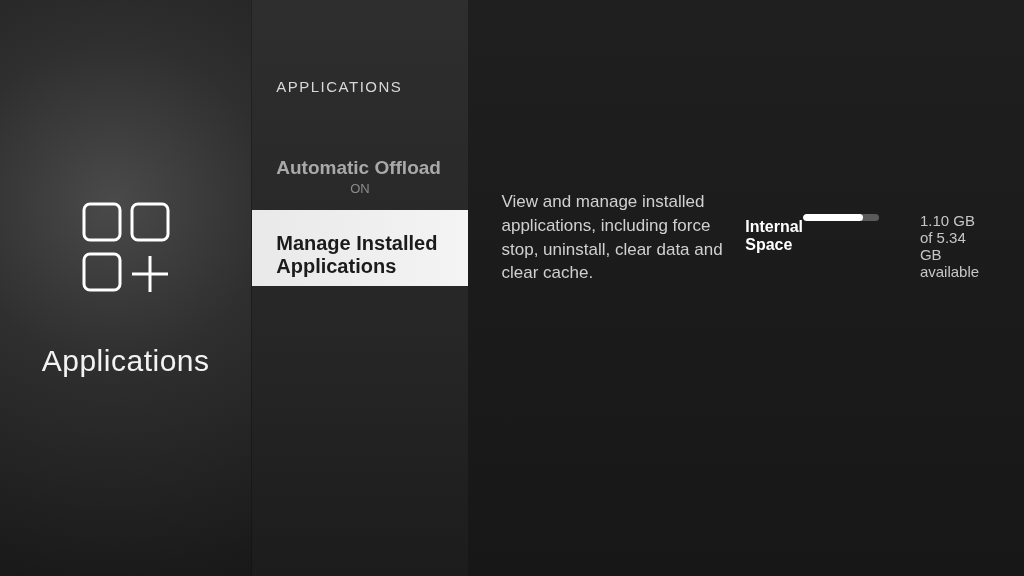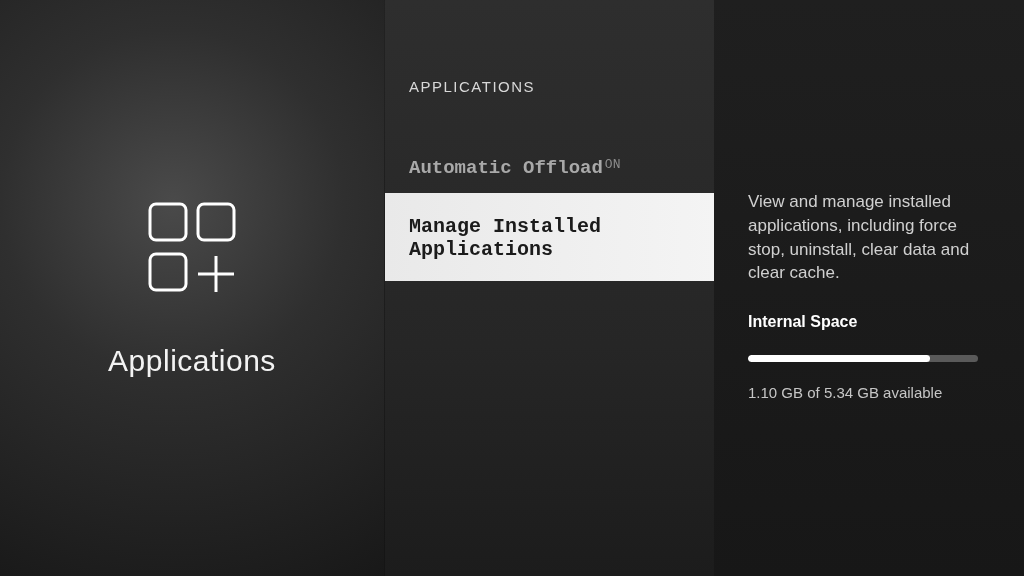--- a/index.html
+++ b/index.html
@@ -43,54 +43,53 @@
     }
     .section-title {
       font-size: 15px;
       letter-spacing: 1.5px;
       color: #d8d8d8;
       padding: 0 24px 48px 24px;
     }
     .menu-item {
       padding: 14px 24px 14px 24px;
       display: flex;
-      flex-direction: row;
+      flex-direction: column;
       gap: 2px;
       cursor: default;
-      font-family: Liberation Mono, monospace;
     }
     .menu-item .primary {
       font-size: 19px;
       font-weight: 600;
       color: #a9a9a9;
     }
     .menu-item .secondary {
       font-size: 13px;
       color: #8c8c8c;
       text-align: center;
     }
     .menu-item.selected {
       background: linear-gradient(90deg, #e9e9e9 0%, #f4f4f4 100%);
       padding-top: 22px;
-      padding-bottom: 20px;
+      padding-bottom: 8px;
     }
     .menu-item.selected .primary {
       color: #1b1b1b;
       font-size: 20px;
       font-weight: 700;
     }
 
     
     .col-right {
       flex: 1;
       height: 576px;
       background: linear-gradient(180deg, #1f1f1f 0%, #171717 100%);
       padding: 190px 40px 0 34px;
       display: flex;
-      flex-direction: column;
+      flex-direction: row;
     }
     .detail-desc {
       font-size: 17px;
       line-height: 1.4;
       color: #d0d0d0;
       max-width: 250px;
     }
     .detail-heading {
       margin-top: 28px;
       font-size: 16px;
@@ -107,20 +106,21 @@
     }
     .progress-bar {
       height: 100%;
       background: #ffffff;
       border-radius: 4px;
     }
     .detail-sub {
       margin-top: 22px;
       font-size: 15px;
       color: #c6c6c6;
+      margin-left: 41px;
     }
   </style>
 </head>
 <body>
 
 <div class="col-left">
   <div class="apps-icon">
     <svg viewBox="0 0 140 110">
       <g fill="none" stroke="#ffffff" stroke-width="3">
         <rect x="28" y="6" width="36" height="36" rx="6"></rect>

